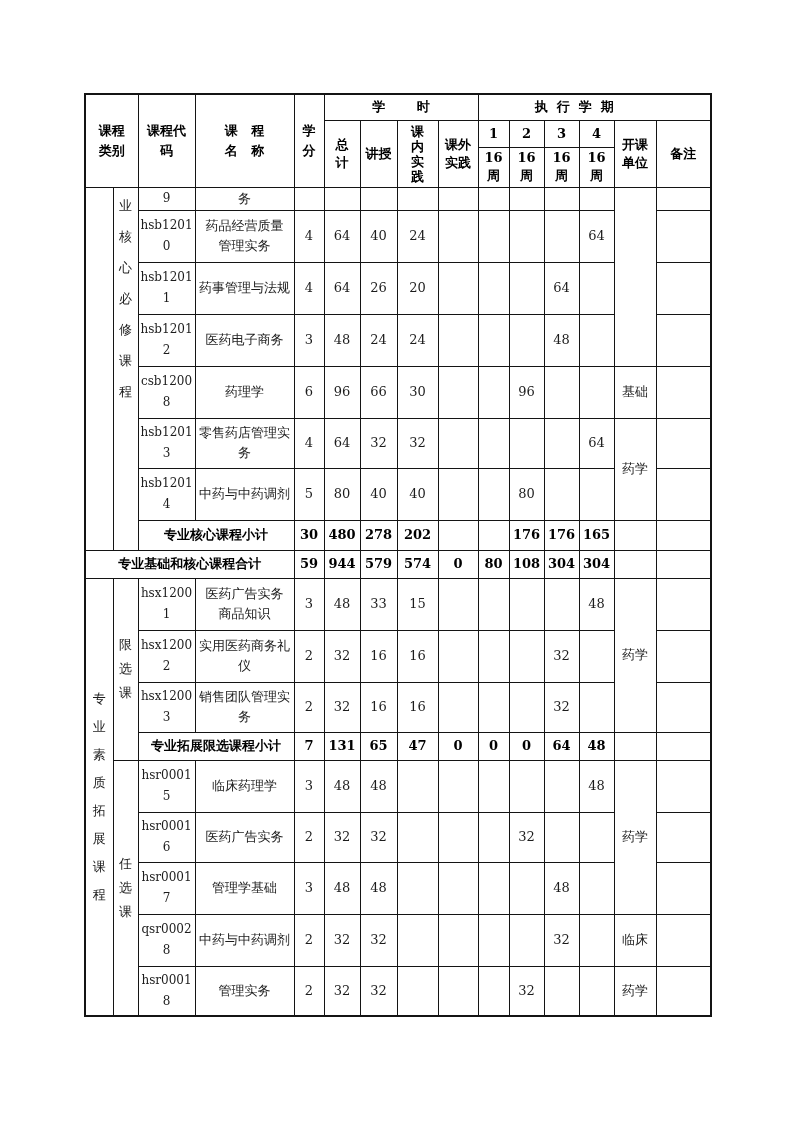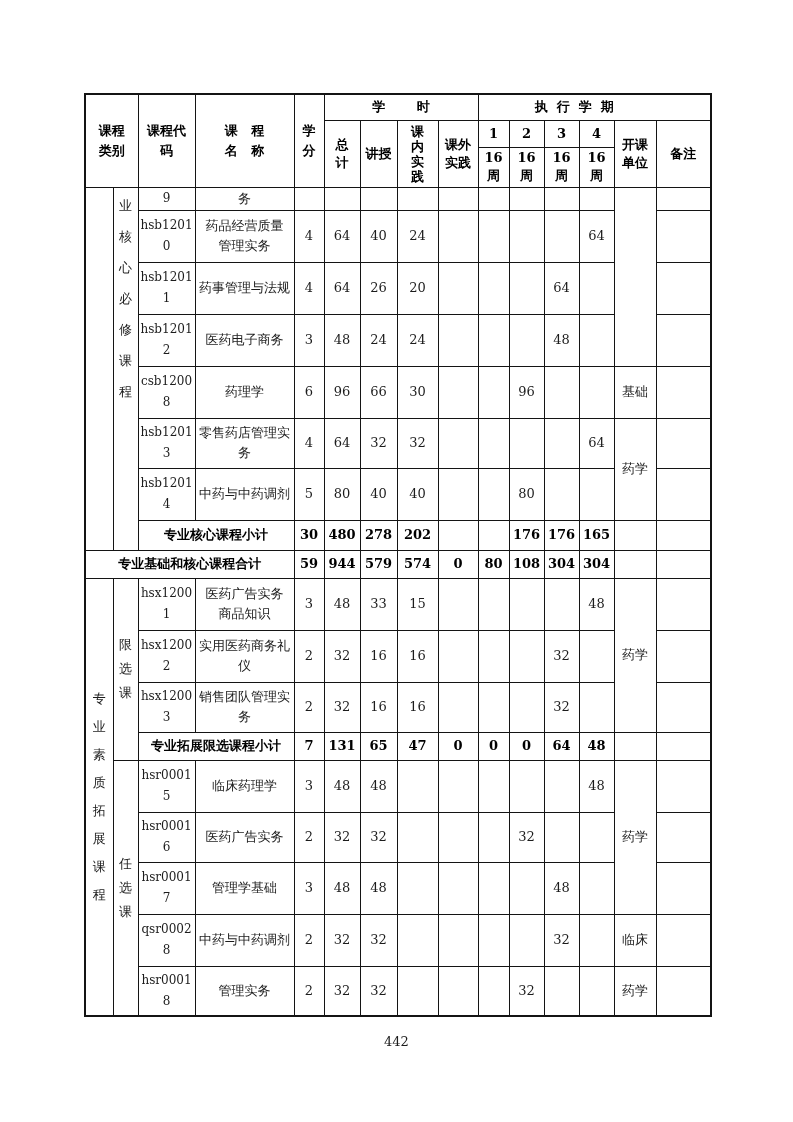--- a/index.html
+++ b/index.html
@@ -385,14 +385,13 @@
         <td></td>
         <td>32</td>
         <td></td>
           <td></td>
         <td>药学</td>
         <td></td>
       </tr>
     </tbody>
   </table>
 
-  <div class="pageno">442</div>
 </div>
 
 </body></html>

